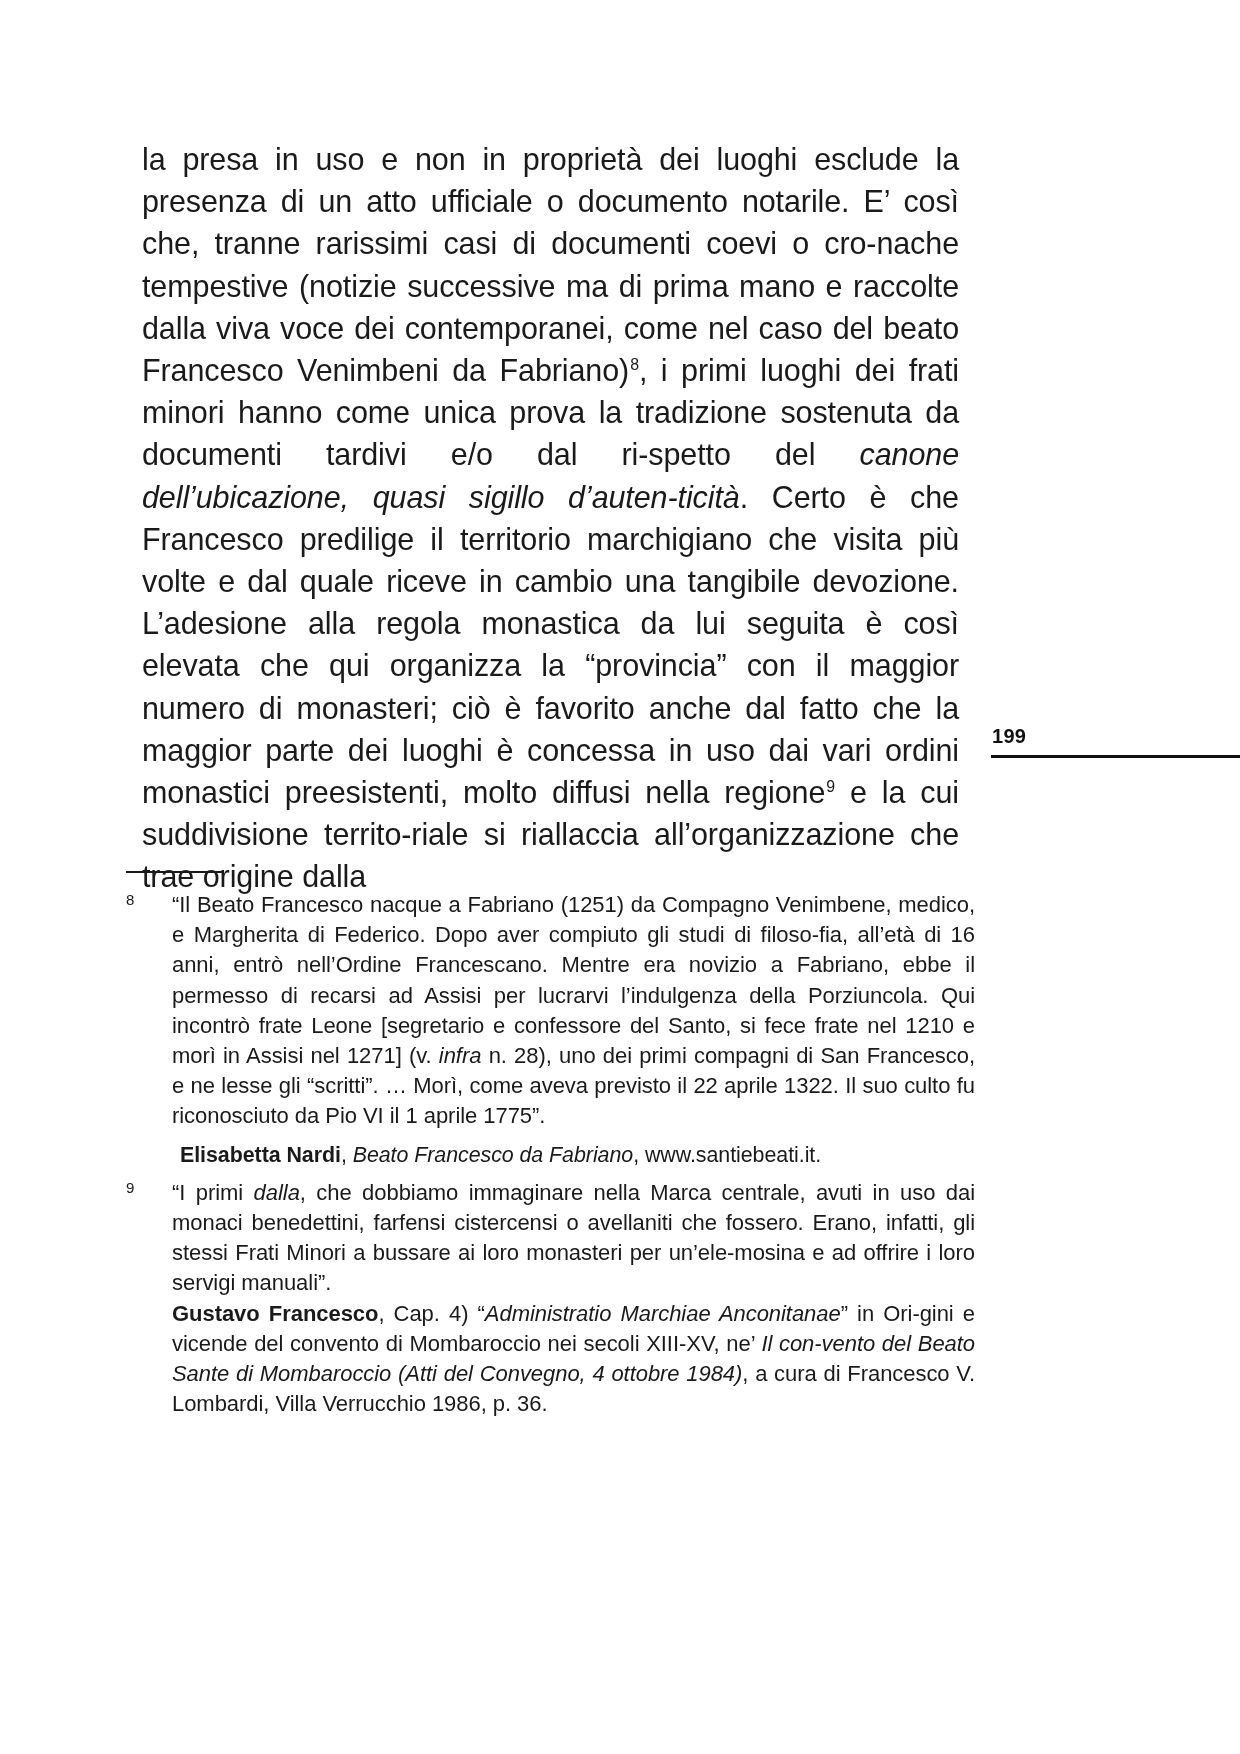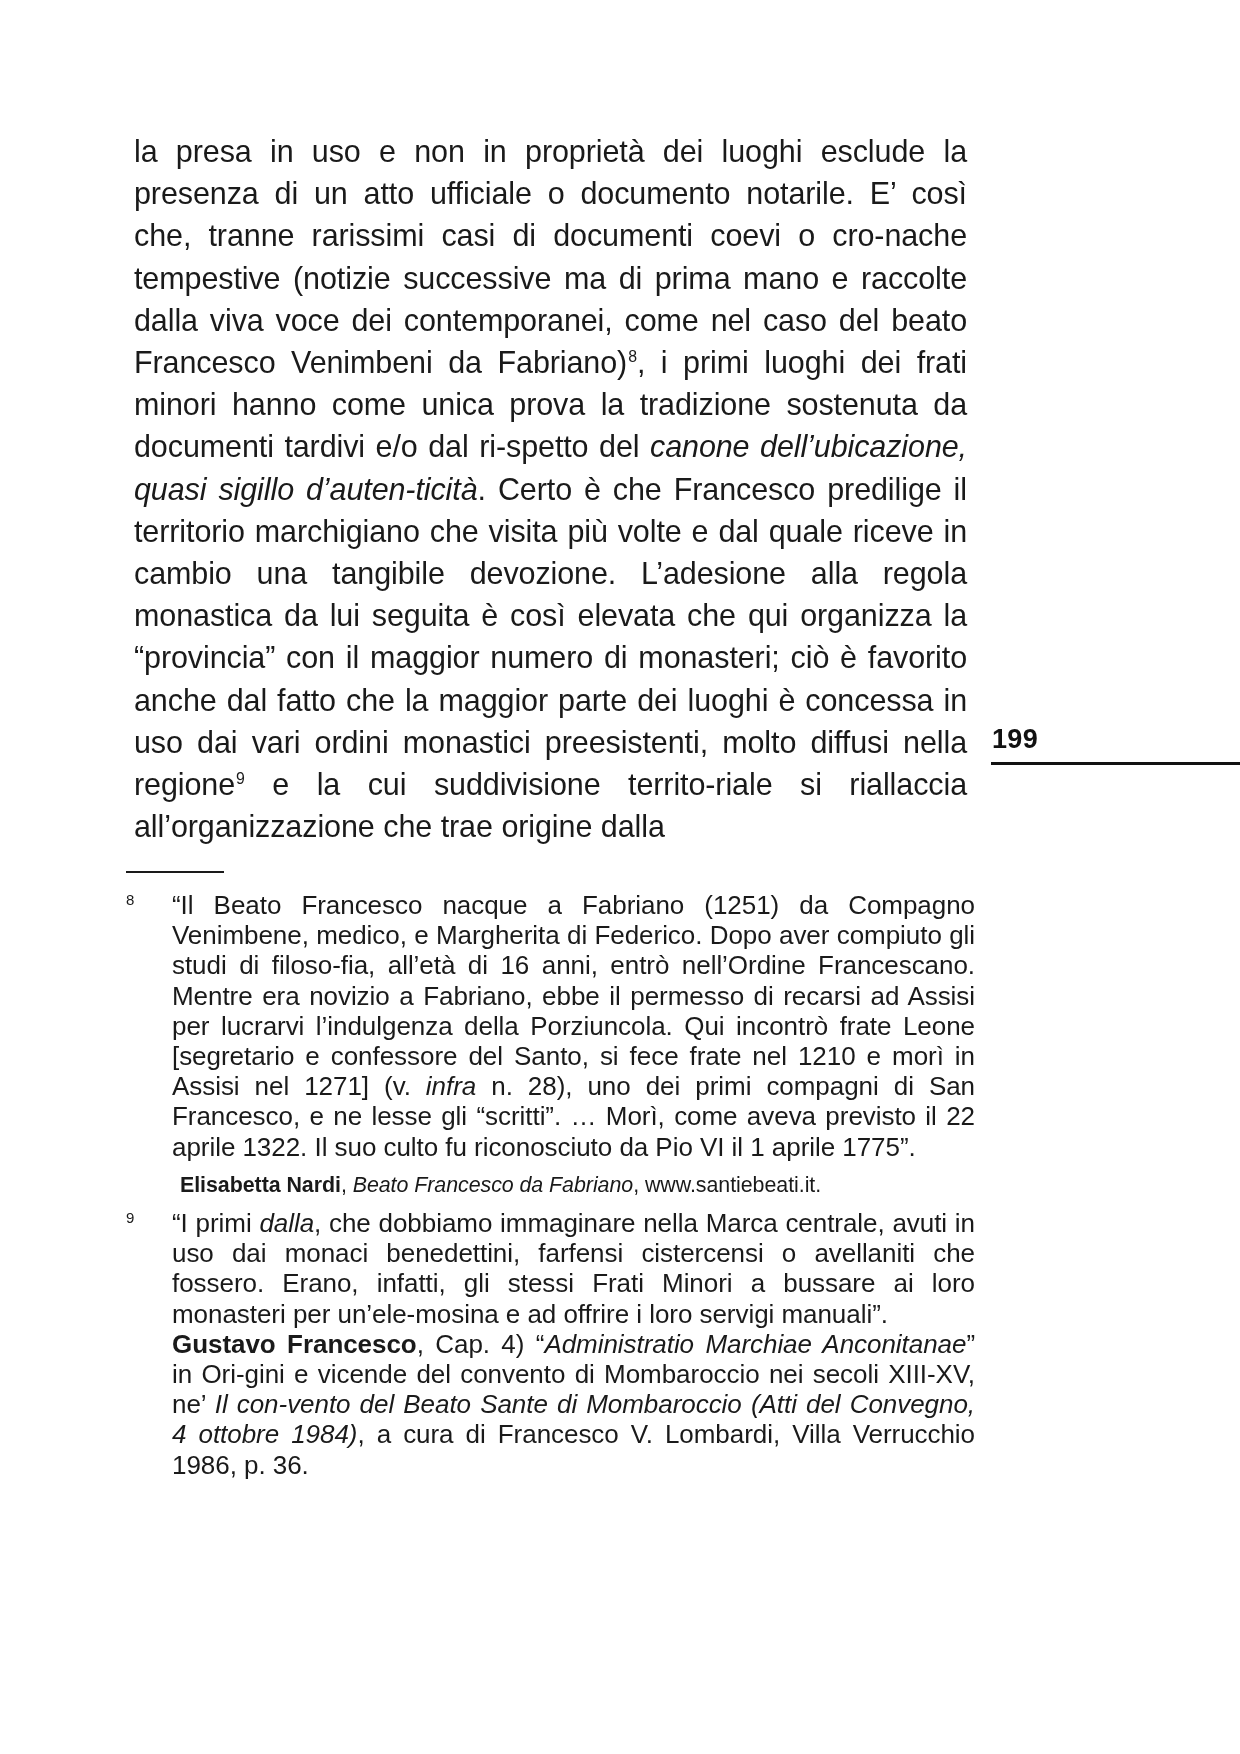--- a/index.html
+++ b/index.html
@@ -22,21 +22,21 @@
   }
 
   
   .body-block {
     position: absolute;
     left: 126px;
     top: 122px;
     width: 849px;
   }
   .body-par {
-    margin: 8px;
+    margin: 16px;
     font-size: 30.5px;
     line-height: 42.2px;
     text-align: justify;
     text-justify: inter-word;
     letter-spacing: -0.1px;
     word-spacing: 0.2px;
     color: #1a1a1a;
     hyphens: manual;
   }
   .body-par i { font-style: italic; }
@@ -49,21 +49,21 @@
   }
 
   
   .folio-wrap {
     position: absolute;
     left: 991px;
     top: 726px;
     width: 249px;
   }
   .folio-num {
-    font-size: 27px;
+    font-size: 20px;
     font-weight: bold;
     letter-spacing: 0.3px;
     color: #111111;
     line-height: 1;
     padding-left: 1px;
   }
   .folio-rule {
     margin-top: 9px;
     width: 249px;
     height: 3px;
@@ -95,21 +95,21 @@
     left: 0;
     top: 2px;
     width: 26px;
     text-align: left;
     font-size: 15px;
     line-height: 1;
     color: #1a1a1a;
   }
   .fn-par {
     margin: 0;
-    font-size: 26px;
+    font-size: 22px;
     line-height: 30.2px;
     text-align: justify;
     text-justify: inter-word;
     letter-spacing: -0.05px;
     color: #1a1a1a;
   }
   .fn-par i { font-style: italic; }
   .fn-par b { font-weight: bold; }
   .fn-src {
     margin: 8px;

